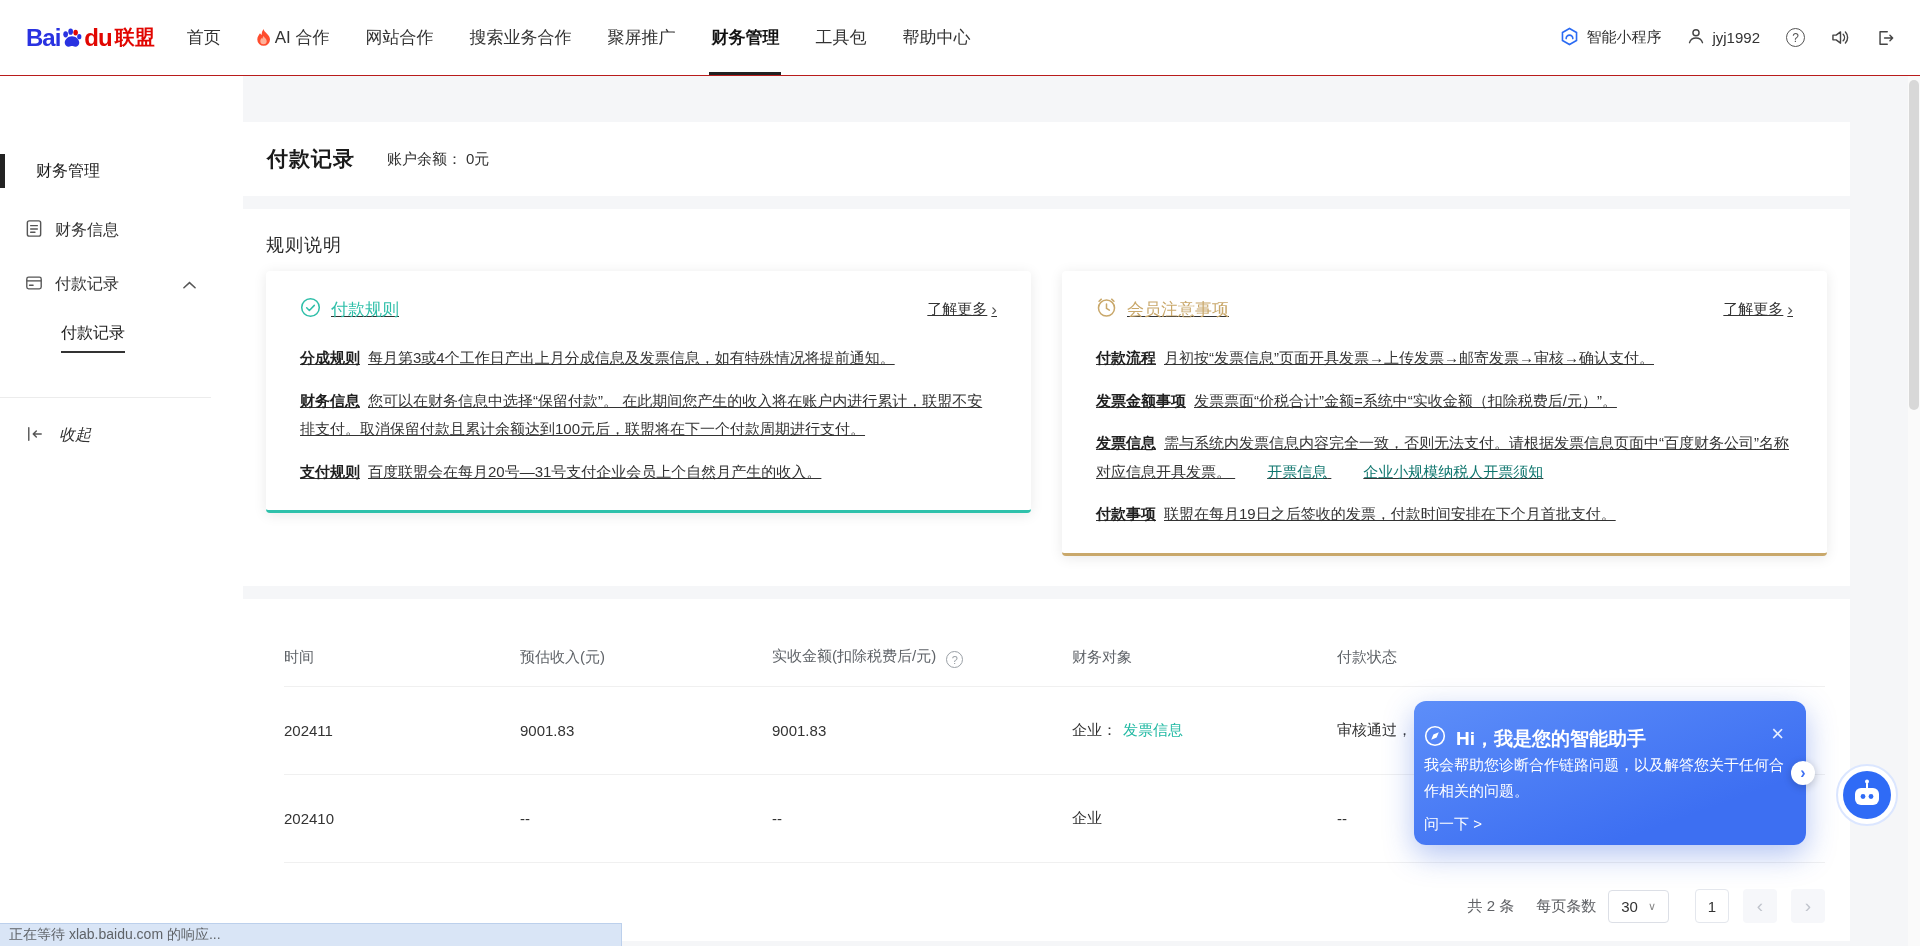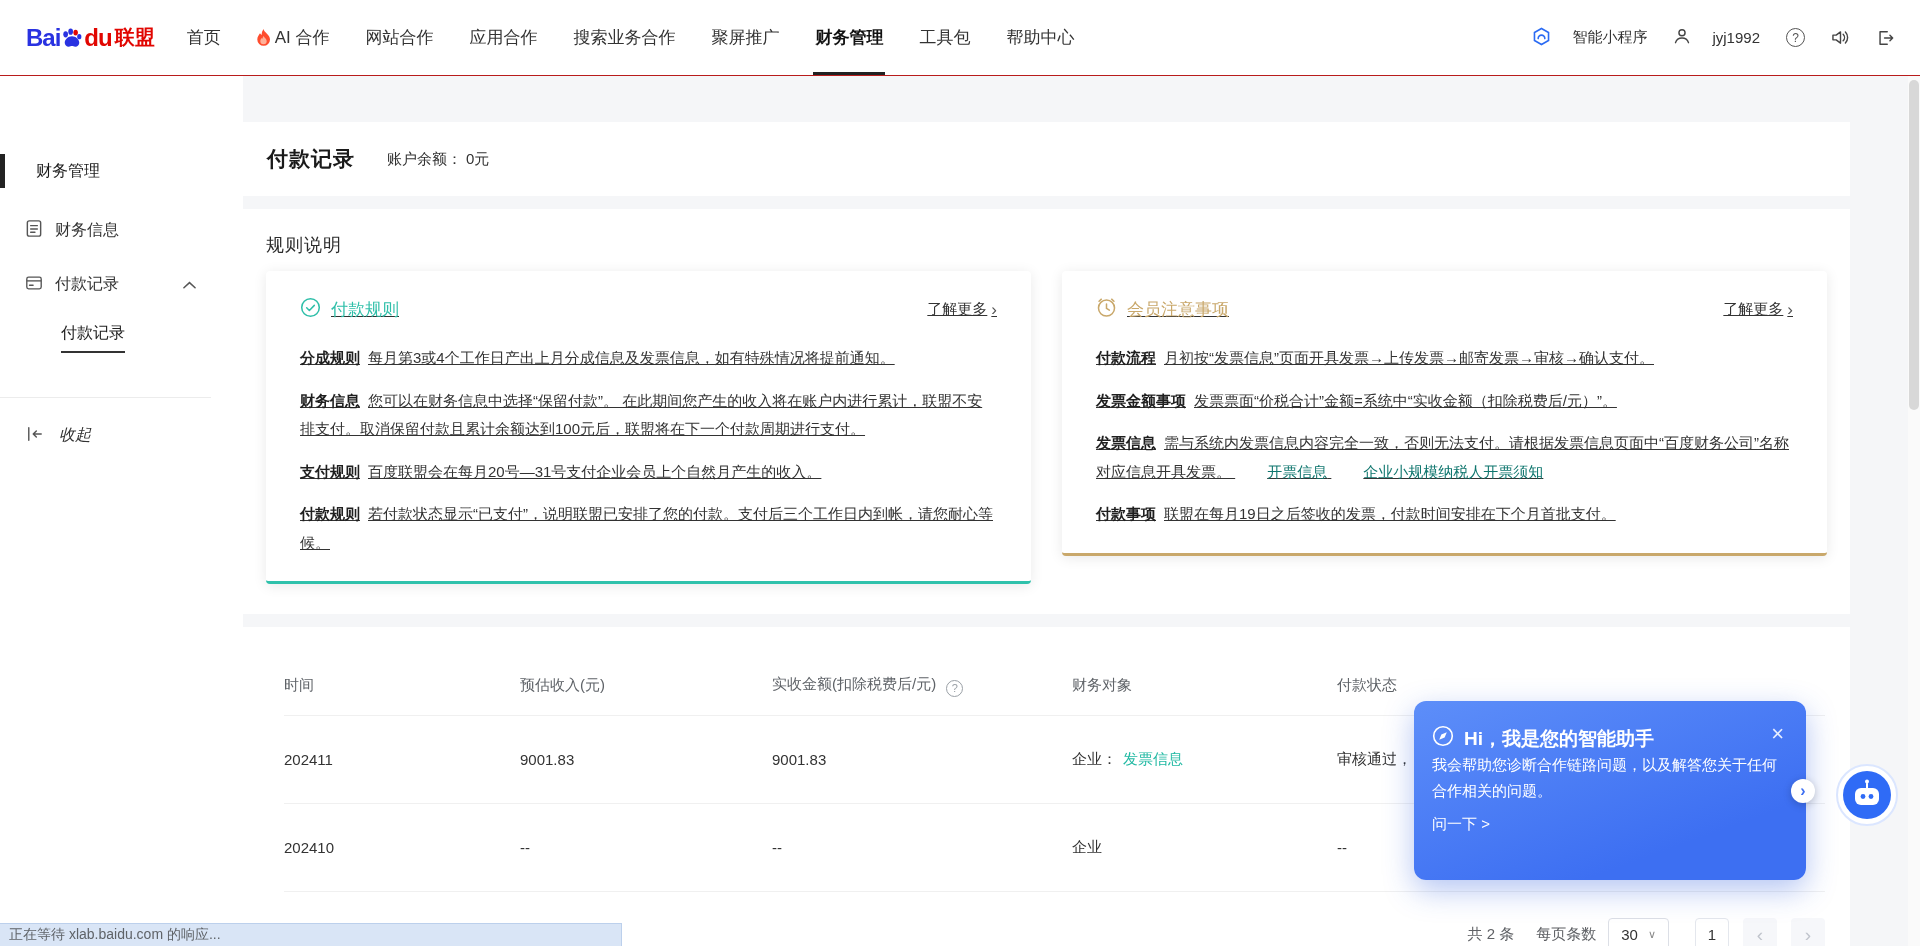--- a/index.html
+++ b/index.html
@@ -12,21 +12,21 @@
   .logo-bai { color:#2932E1; font-weight:700; font-size:24px; letter-spacing:-1px; }
   .logo-paw { margin:0 1px; display:flex; }
   .logo-du { color:#E10601; font-weight:700; font-size:24px; letter-spacing:-1px; }
   .logo-union { color:#E10601; font-weight:700; font-size:20px; margin-left:3px; }
   .nav { display:flex; margin-left:14px; height:100%; }
   .nav-item { position:relative; padding:0 18px; display:flex; align-items:center; font-size:17px; color:#333; cursor:pointer; white-space:nowrap; }
   .nav-item.active { color:#111; font-weight:700; }
   .nav-item.active::after { content:""; position:absolute; left:16px; right:16px; bottom:0; height:3px; background:#222; }
   .nav-flame { margin-right:5px; display:flex; }
   .tn-right { margin-left:auto; display:flex; align-items:center; gap:26px; font-size:15px; color:#333; }
-  .tn-group { display:flex; align-items:center; gap:21px; cursor:pointer; white-space:nowrap; }
+  .tn-group { display:flex; align-items:center; gap:7px; cursor:pointer; white-space:nowrap; }
   .q-circle { width:19px; height:19px; border:1.5px solid #555; border-radius:50%; display:flex; align-items:center; justify-content:center; font-size:12px; color:#555; }
 
   
   .layout { display:flex; height:870px; }
   .sidebar { width:243px; background:#fff; flex-shrink:0; padding-top:78px; position:relative; }
   .sb-section { display:flex; align-items:center; font-size:16px; color:#1a1a1a; height:34px; cursor:pointer; }
   .sb-ind { width:5px; height:34px; background:#222; margin-right:31px; }
   .sb-item { display:flex; align-items:center; gap:12px; font-size:16px; color:#333; margin:31px 0 0 25px; cursor:pointer; }
   .sb-chevron { margin-left:52px; display:flex; }
   .sb-subitem { margin:27px 0 0 61px; font-size:16px; color:#222; display:inline-block; padding-bottom:7px; border-bottom:2px solid #333; cursor:pointer; }
@@ -69,21 +69,21 @@
 
   .pagination { display:flex; align-items:center; justify-content:flex-end; margin-top:26px; font-size:15px; color:#606266; }
   .pg-total { margin-right:22px; }
   .pg-label { margin-right:12px; }
   .pg-select { display:flex; align-items:center; gap:10px; border:1px solid #dcdfe6; border-radius:4px; padding:7px 12px; color:#333; cursor:pointer; background:#fff; }
   .pg-caret { font-size:11px; color:#888; }
   .pg-page { width:34px; height:34px; display:flex; align-items:center; justify-content:center; background:#fff; border:1px solid #e4e7ed; border-radius:4px; color:#333; margin-left:26px; cursor:pointer; }
   .pg-btn { width:34px; height:34px; display:flex; align-items:center; justify-content:center; background:#f6f7fa; border-radius:4px; color:#c0c4cc; font-size:19px; cursor:pointer; margin-left:14px; }
 
   
-  .chat { position:absolute; left:1414px; top:701px; width:392px; height:179px; background:linear-gradient(160deg,#5d8ef9 0%,#3d6ff2 75%); border-radius:12px; padding:24px 18px; color:#fff; z-index:40; box-shadow:0 10px 30px rgba(40,90,220,.35); }
+  .chat { position:absolute; left:1414px; top:701px; width:392px; height:144px; background:linear-gradient(160deg,#5d8ef9 0%,#3d6ff2 75%); border-radius:12px; padding:24px 10px; color:#fff; z-index:40; box-shadow:0 10px 30px rgba(40,90,220,.35); }
   .chat-head { display:flex; align-items:center; gap:10px; font-size:19px; font-weight:700; }
   .chat-close { position:absolute; top:22px; right:22px; font-size:22px; color:#e8efff; cursor:pointer; line-height:1; }
   .chat-body { font-size:15px; line-height:1.7; }
   .chat-cta { margin-top:12px; font-size:15px; cursor:pointer; }
   .chat-handle { position:absolute; right:-9px; top:50%; transform:translateY(-50%); width:24px; height:24px; border-radius:50%; background:#fff; color:#3d6ff2; display:flex; align-items:center; justify-content:center; font-size:16px; font-weight:700; box-shadow:0 2px 8px rgba(0,0,0,.2); cursor:pointer; }
   .robot { position:absolute; left:1836px; top:764px; width:62px; height:62px; z-index:39; cursor:pointer; }
 
   
   .status-toast { position:absolute; left:0; bottom:0; width:622px; height:23px; background:#d9e5f6; border-top:1px solid #bcd0ec; border-right:1px solid #bcd0ec; display:flex; align-items:center; padding-left:9px; font-size:14px; color:#5f6368; z-index:50; }
   .scroll-track { position:absolute; right:0; top:76px; width:12px; height:870px; background:#fafafa; z-index:45; }
@@ -116,23 +116,20 @@
       <span class="nav-flame">
         <svg width="13" height="17" viewBox="0 0 13 17">
             <path d="M6.5 0C7 3.5 13 5.5 13 10.5A6.2 6.2 0 0 1 .3 10.5C.3 7.5 2 6 3 4.2c.6 1 1.8 1.6 1.8 1.6C4.3 3.6 5.8 1.4 6.5 0Z" fill="#ff4d2e"></path>
             <path d="M6.7 7c.3 1.8 3 2.6 3 5a3.2 3.2 0 0 1-6.4 0c0-1.4.8-2.2 1.4-3.1.3.5.9.8.9.8-.2-1 .7-1.9 1.1-2.7Z" fill="#ffb199"></path>
           </svg>
       </span>
       <span>AI 合作</span>
     </div>
     <div class="nav-item">
         <span>网站合作</span>
-      </div>
-    <div class="nav-item">
-        <span>应用合作</span>
       </div>
     <div class="nav-item">
         <span>搜索业务合作</span>
       </div>
     <div class="nav-item">
         <span>聚屏推广</span>
       </div>
     <div class="nav-item active">
         <span>财务管理</span>
       </div>
@@ -252,21 +249,20 @@
             <span class="rc-title">付款规则</span>
             <span class="rc-more">
               <span>了解更多</span>
               <span class="arr">›</span>
             </span>
           </div>
           <div class="rc-body">
             <div class="rc-item"><span class="rc-label">分成规则</span><span>每月第3或4个工作日产出上月分成信息及发票信息，如有特殊情况将提前通知。</span></div>
             <div class="rc-item"><span class="rc-label">财务信息</span><span>您可以在财务信息中选择“保留付款”。 在此期间您产生的收入将在账户内进行累计，联盟不安排支付。取消保留付款且累计余额达到100元后，联盟将在下一个付款周期进行支付。</span></div>
             <div class="rc-item"><span class="rc-label">支付规则</span><span>百度联盟会在每月20号—31号支付企业会员上个自然月产生的收入。</span></div>
-            <div class="rc-item"><span class="rc-label">付款规则</span><span>若付款状态显示“已支付”，说明联盟已安排了您的付款。支付后三个工作日内到帐，请您耐心等候。</span></div>
           </div>
         </div>
 
         <div class="rule-card gold">
           <div class="rc-head">
             <span>
               <svg width="21" height="21" viewBox="0 0 22 22">
                   <circle cx="11" cy="11.6" r="8.4" fill="none" stroke="#c9a86b" stroke-width="1.6"></circle>
                   <path d="M11 7.4v4.6l3 1.8" fill="none" stroke="#c9a86b" stroke-width="1.6" stroke-linecap="round" stroke-linejoin="round"></path>
                   <path d="M3.2 4.4 5.6 2.3M18.8 4.4 16.4 2.3" stroke="#c9a86b" stroke-width="1.6" stroke-linecap="round"></path>

